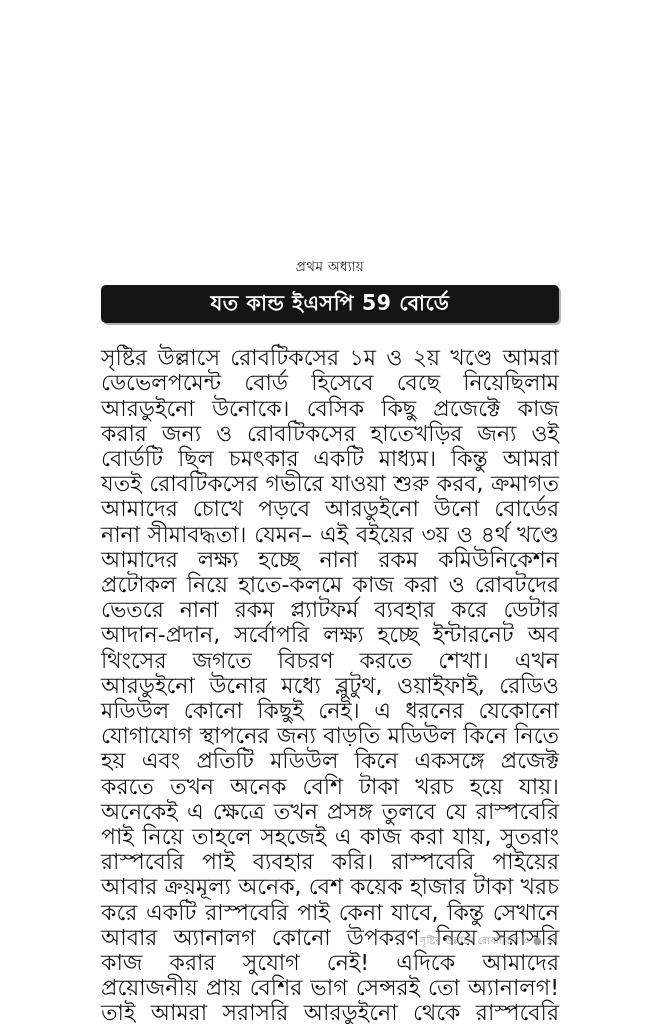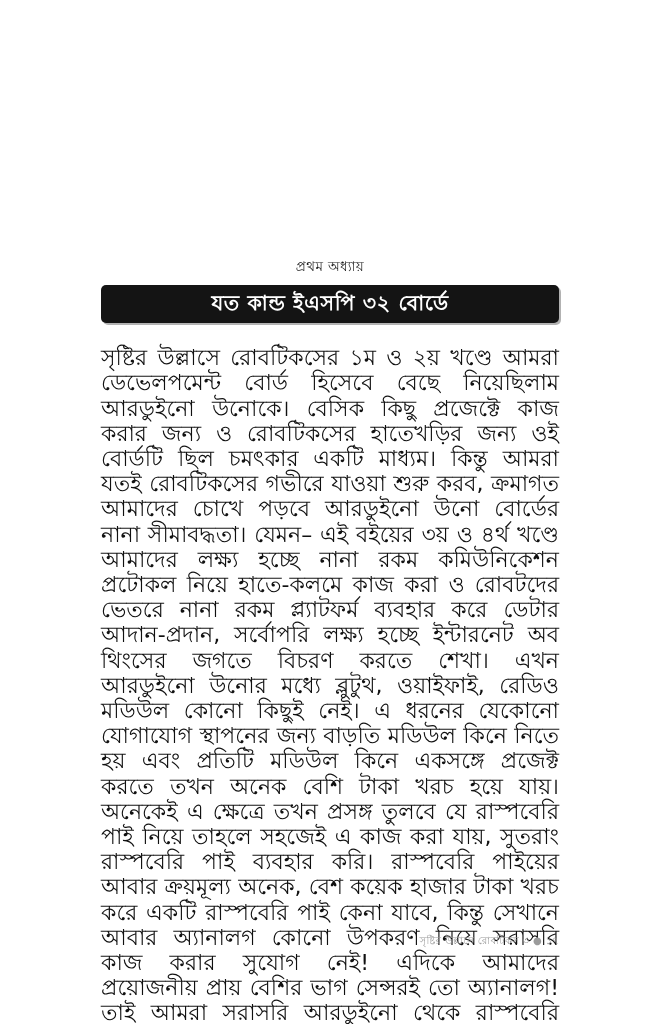--- a/index.html
+++ b/index.html
@@ -104,21 +104,21 @@
 </head>
 <body>
 
 <div class="page">
 
   <div class="content">
 
     <div class="chapter-label">প্রথম অধ্যায়</div>
 
     <div class="title-bar">
-      <span class="title-bar-text">যত কান্ড ইএসপি ৩২ বোর্ডে</span>
+      <span class="title-bar-text">যত কান্ড ইএসপি 59 বোর্ডে</span>
     </div>
 
     <p class="body-copy">সৃষ্টির উল্লাসে রোবটিকসের ১ম ও ২য় খণ্ডে আমরা ডেভেলপমেন্ট বোর্ড হিসেবে বেছে নিয়েছিলাম আরডুইনো উনোকে। বেসিক কিছু প্রজেক্টে কাজ করার জন্য ও রোবটিকসের হাতেখড়ির জন্য ওই বোর্ডটি ছিল চমৎকার একটি মাধ্যম। কিন্তু আমরা যতই রোবটিকসের গভীরে যাওয়া শুরু করব, ক্রমাগত আমাদের চোখে পড়বে আরডুইনো উনো বোর্ডের নানা সীমাবদ্ধতা। যেমন– এই বইয়ের ৩য় ও ৪র্থ খণ্ডে আমাদের লক্ষ্য হচ্ছে নানা রকম কমিউনিকেশন প্রটোকল নিয়ে হাতে-কলমে কাজ করা ও রোবটদের ভেতরে নানা রকম প্ল্যাটফর্ম ব্যবহার করে ডেটার আদান-প্রদান, সর্বোপরি লক্ষ্য হচ্ছে ইন্টারনেট অব থিংসের জগতে বিচরণ করতে শেখা। এখন আরডুইনো উনোর মধ্যে ব্লুটুথ, ওয়াইফাই, রেডিও মডিউল কোনো কিছুই নেই। এ ধরনের যেকোনো যোগাযোগ স্থাপনের জন্য বাড়তি মডিউল কিনে নিতে হয় এবং প্রতিটি মডিউল কিনে একসঙ্গে প্রজেক্ট করতে তখন অনেক বেশি টাকা খরচ হয়ে যায়। অনেকেই এ ক্ষেত্রে তখন প্রসঙ্গ তুলবে যে রাস্পবেরি পাই নিয়ে তাহলে সহজেই এ কাজ করা যায়, সুতরাং রাস্পবেরি পাই ব্যবহার করি। রাস্পবেরি পাইয়ের আবার ক্রয়মূল্য অনেক, বেশ কয়েক হাজার টাকা খরচ করে একটি রাস্পবেরি পাই কেনা যাবে, কিন্তু সেখানে আবার অ্যানালগ কোনো উপকরণ নিয়ে সরাসরি কাজ করার সুযোগ নেই! এদিকে আমাদের প্রয়োজনীয় প্রায় বেশির ভাগ সেন্সরই তো অ্যানালগ! তাই আমরা সরাসরি আরডুইনো থেকে রাস্পবেরি পাইয়ের মতো ভারী মডিউলে চলে যেতে চাই না!</p>
 
   </div>
 
   <div class="footer">
     <span class="footer-text">সৃষ্টির উল্লাসে রোবটিকস ৩ ● ১৭</span>
   </div>
 

